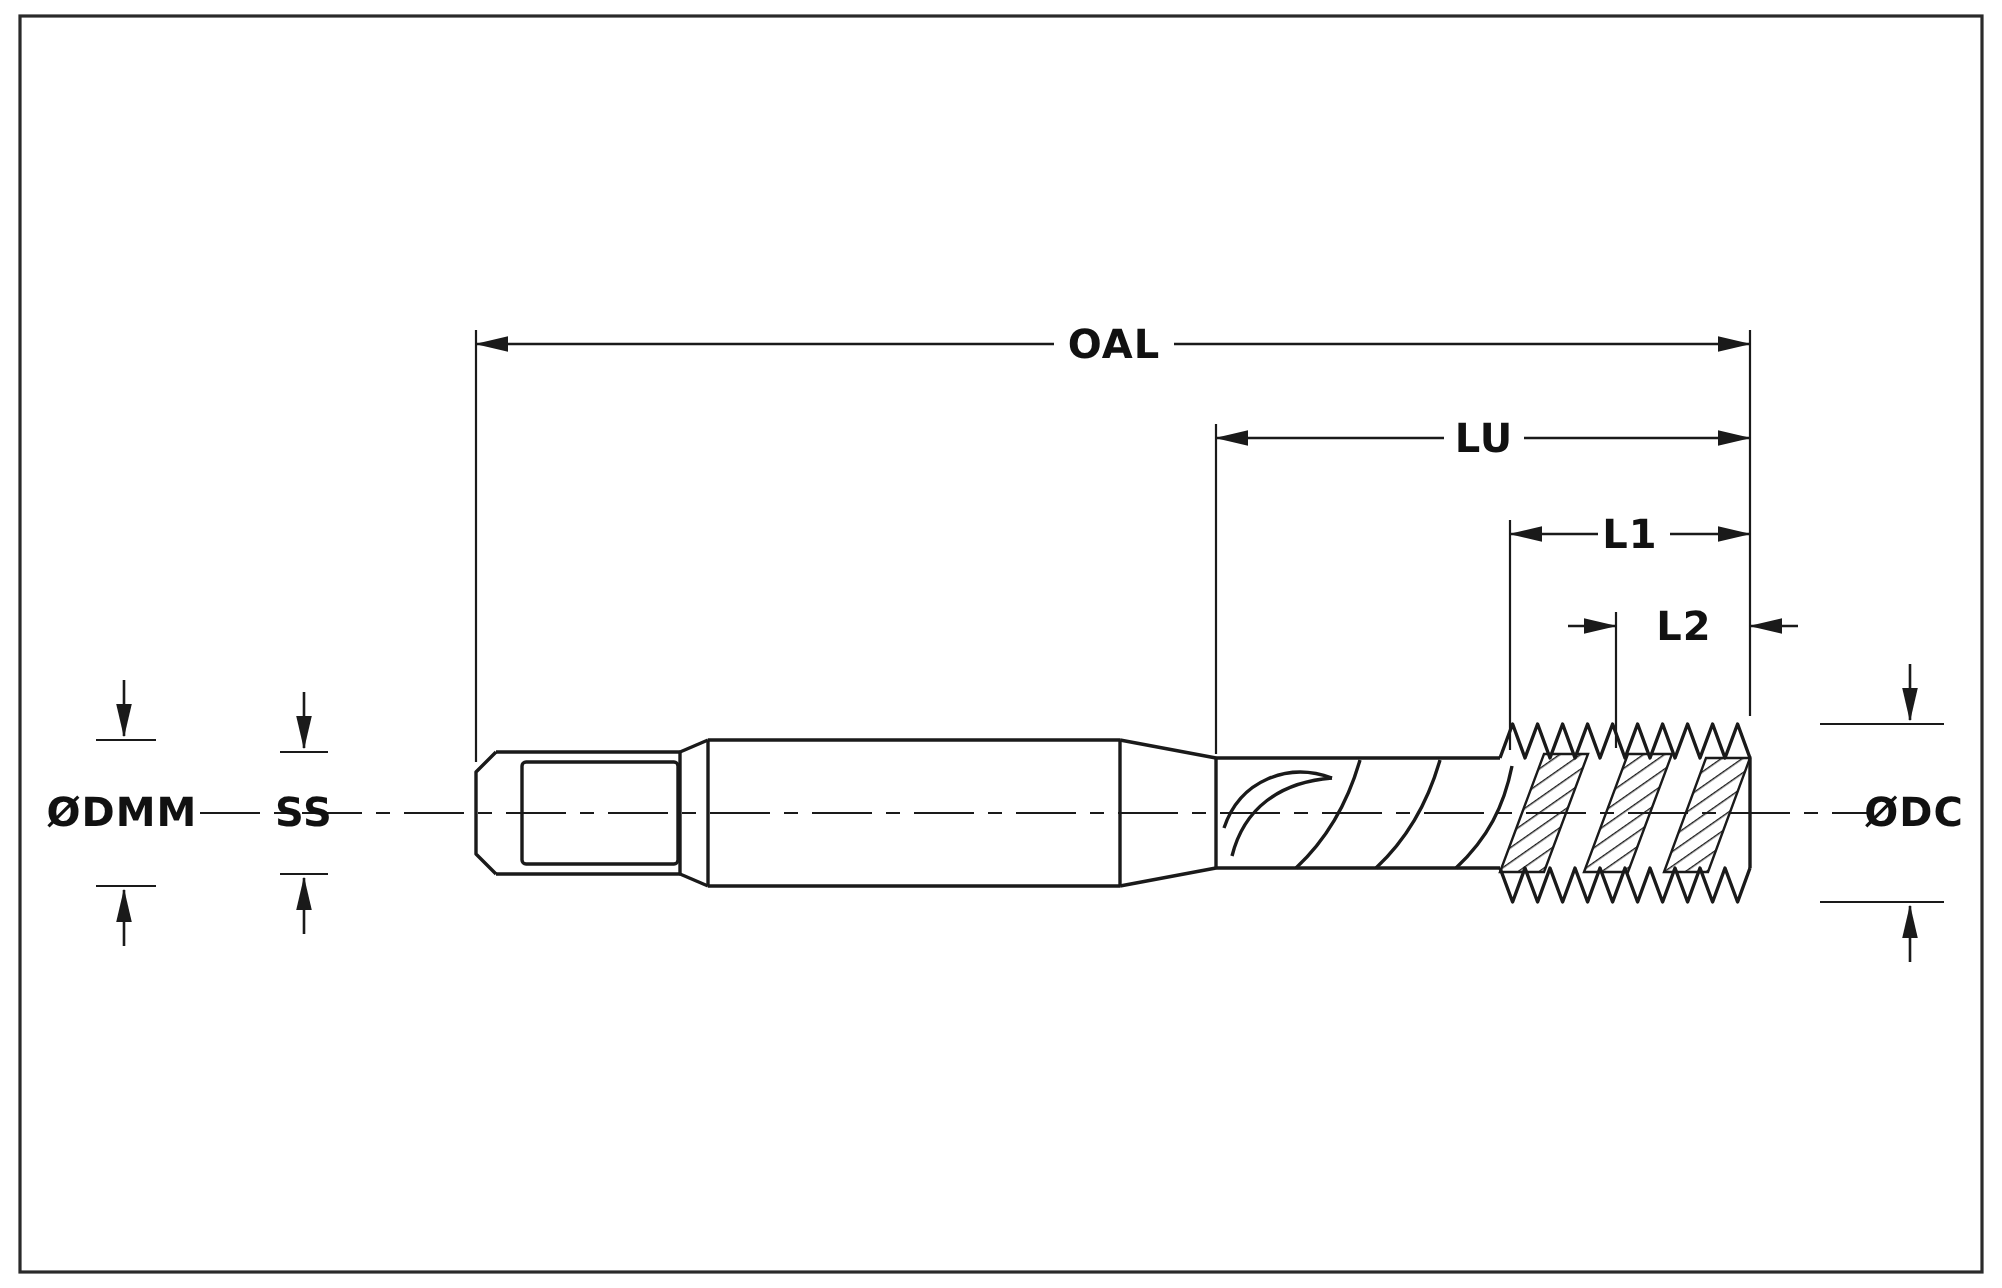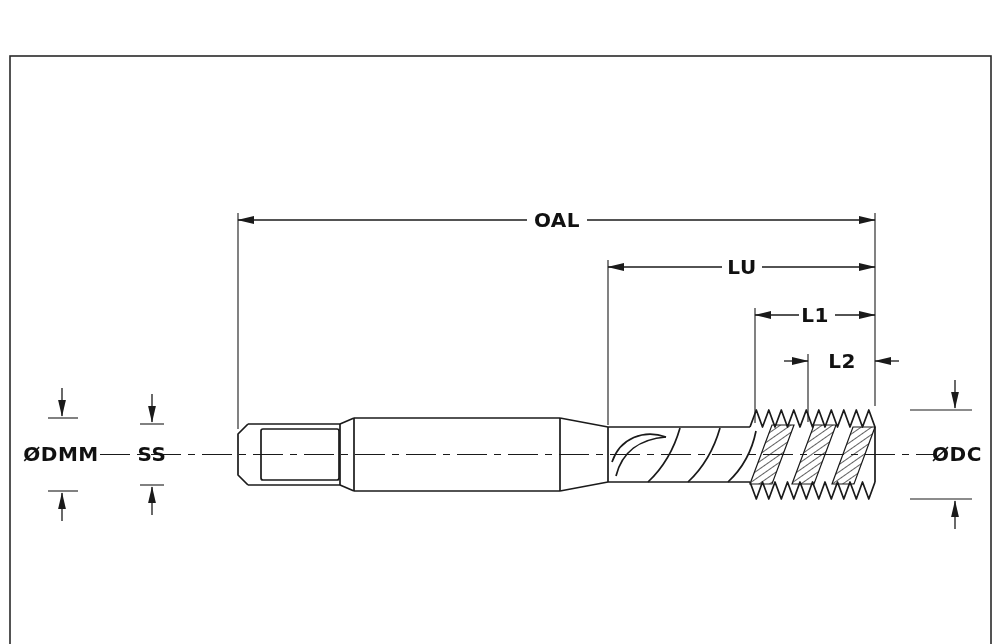--- a/index.html
+++ b/index.html
@@ -9,21 +9,20 @@
     width: 1001px;
     height: 644px;
     overflow: hidden;
     font-family: "DejaVu Sans", sans-serif;
   }
   .stage {
     position: relative;
     width: 1001px;
     height: 510px;
     background: #ffffff;
-    margin-top: 48px;
   }
   svg { display: block; }
   .part   { stroke: #1a1a1a; stroke-width: 1.7; fill: none; stroke-linejoin: round; }
   .dim    { stroke: #1a1a1a; stroke-width: 1.3; fill: none; }
   .ext    { stroke: #1a1a1a; stroke-width: 1.1; fill: none; }
   .cl     { stroke: #1a1a1a; stroke-width: 1.1; fill: none; stroke-dasharray: 30 7 7 7; }
   .band   { stroke: #1a1a1a; stroke-width: 1.2; fill: url(#hatch); }
   .frame  { stroke: #2a2a2a; stroke-width: 1.6; fill: none; }
   .lbl {
     font-family: "DejaVu Sans", sans-serif;

